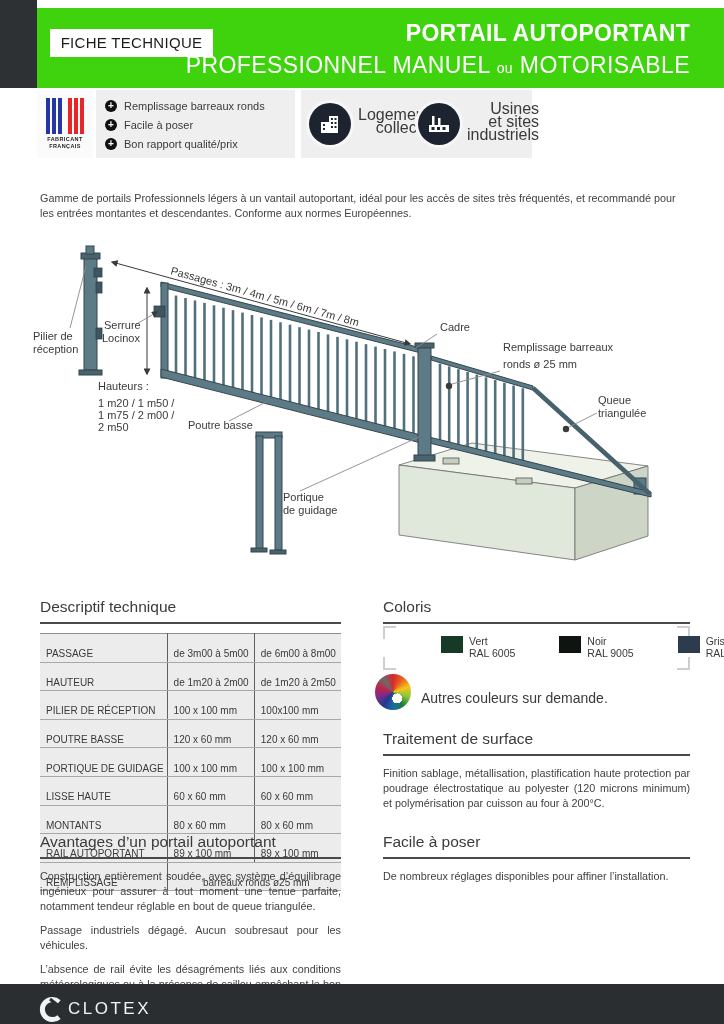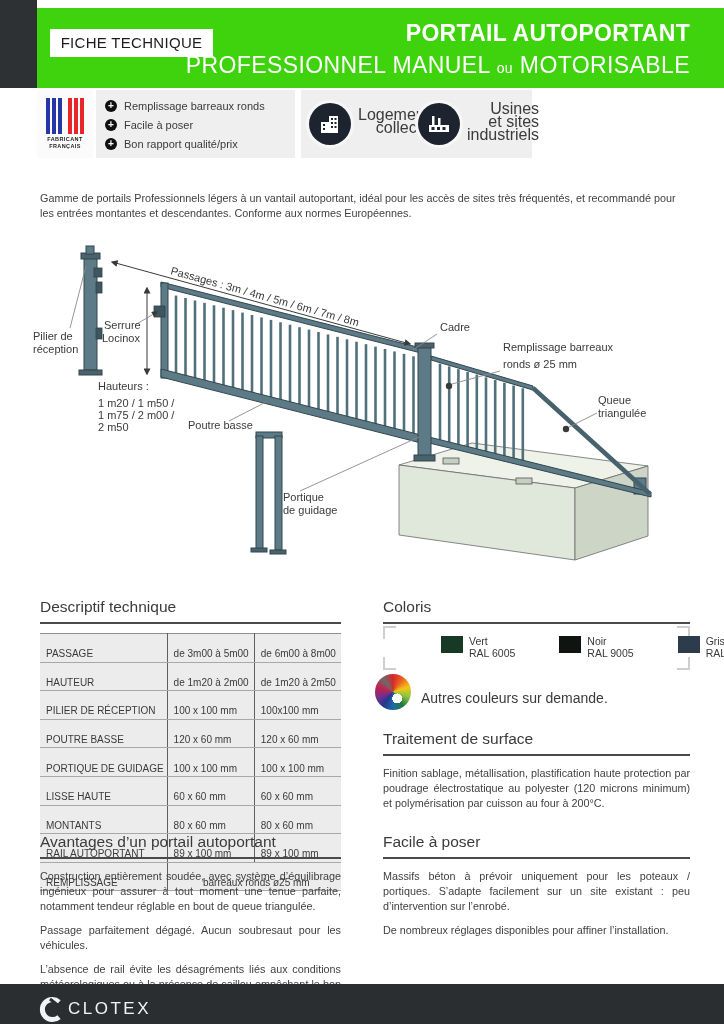--- a/index.html
+++ b/index.html
@@ -378,27 +378,26 @@
   </div>
 
   <div class="sec" style="left:383px;top:730px;width:307px">
     <h2>Traitement de surface</h2>
     <p class="body-txt">Finition sablage, métallisation, plastification haute protection par poudrage électrostatique au polyester (120 microns minimum) et polymérisation par cuisson au four à 200°C.</p>
   </div>
 
   <div class="sec" style="left:40px;top:833px;width:301px">
     <h2>Avantages d’un portail autoportant</h2>
     <p class="body-txt">Construction entièrement soudée, avec système d’équilibrage ingénieux pour assurer à tout moment une tenue parfaite, notamment tendeur réglable en bout de queue triangulée.</p>
-    <p class="body-txt">Passage parfaitement dégagé. Aucun soubresaut pour les véhicules.</p>
+    <p class="body-txt">Passage industriels dégagé. Aucun soubresaut pour les véhicules.</p>
     <p class="body-txt">L’absence de rail évite les désagréments liés aux conditions météorologiques ou à la présence de caillou empêchant le bon déplacement du vantail.</p>
   </div>
 
   <div class="sec" style="left:383px;top:833px;width:307px">
     <h2>Facile à poser</h2>
-    <p class="body-txt">Massifs béton à prévoir uniquement pour les poteaux / portiques. S’adapte facilement sur un site existant : peu d’intervention sur l’enrobé.</p>
     <p class="body-txt">De nombreux réglages disponibles pour affiner l’installation.</p>
   </div>
 
   <div class="footer">
     <div class="logo">
       <svg width="26" height="26" viewBox="0 0 26 26">
         <path d="M21 6 A10 10 0 1 0 21 21" fill="none" stroke="#f3f3f3" stroke-width="5"></path>
         <line x1="12" y1="3" x2="22" y2="11" stroke="#2b2e31" stroke-width="3"></line>
       </svg>
       <span class="logo-text">CLOTEX</span>

